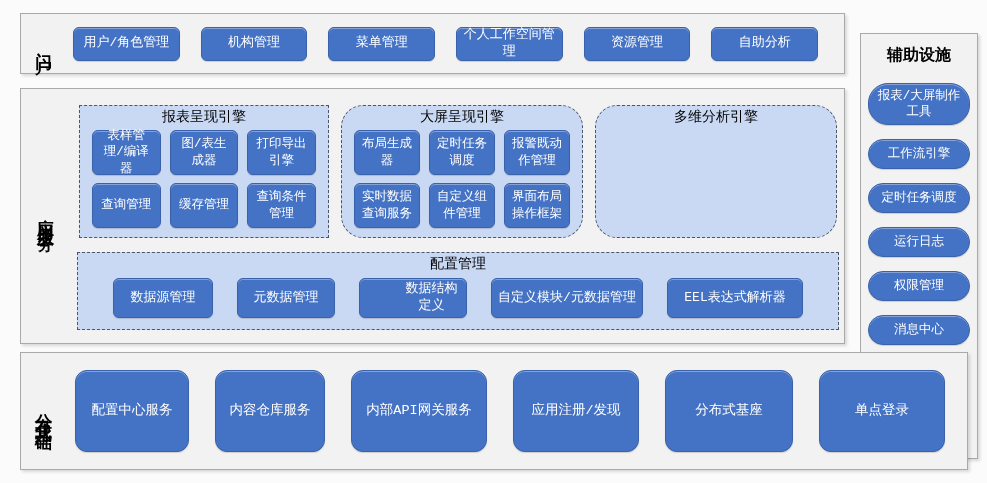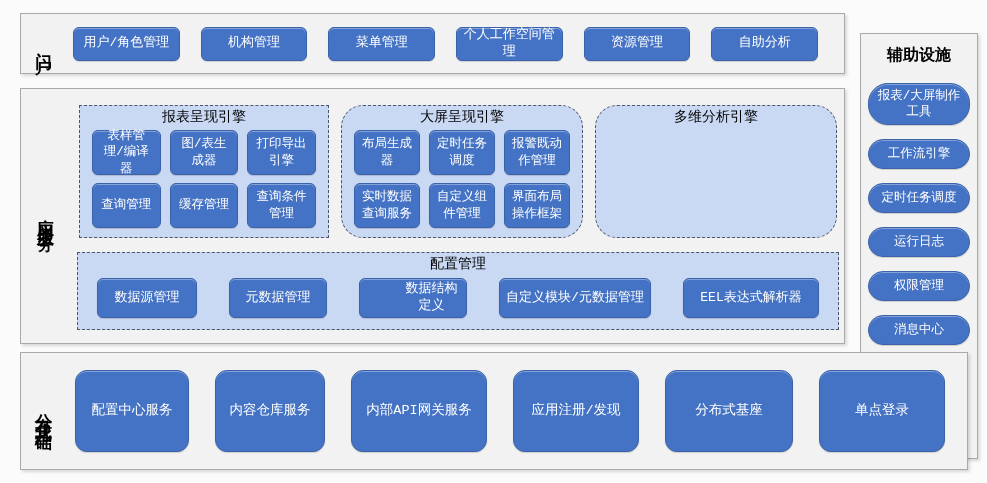--- a/index.html
+++ b/index.html
@@ -35,21 +35,21 @@
   .app-content { margin:0 7px 0 56px; }
   .engines { display:flex; gap:12px; margin:16px 0 0 2px; }
   .engine { height:133px; }
   .engine:nth-child(1) { width:252px; }
   .engine:nth-child(2), .engine:nth-child(3) { width:244px;border-radius:22px; }
   .engine-grid { display:grid; grid-template-columns:repeat(3,1fr);
     gap:8px 9px; padding:4px 12px 10px; }
   .engine-grid .btn { height:45px; font-size:12.5px; }
   .config { margin:14px 0 0 0; width:762px; height:78px; }
   .config-row { display:flex; justify-content:center; align-items:center;
-    gap:32px; margin-top:5px; }
+    gap:24px; margin-top:5px; }
   .config-row .btn { height:40px; font-size:13px; }
   .config-row .btn:nth-child(1) { width:100px; }
   .config-row .btn:nth-child(2) { width:98px; }
   .config-row .btn:nth-child(3) { width:108px;padding-left:42px; }
   .config-row .btn:nth-child(4) { width:152px; }
   .config-row .btn:nth-child(5) { width:136px; }
 
   
   .aux { left:860px; top:13px; width:118px; height:426px;margin-top:20px; }
   .aux-title { text-align:center; font-weight:700; font-size:16px;

